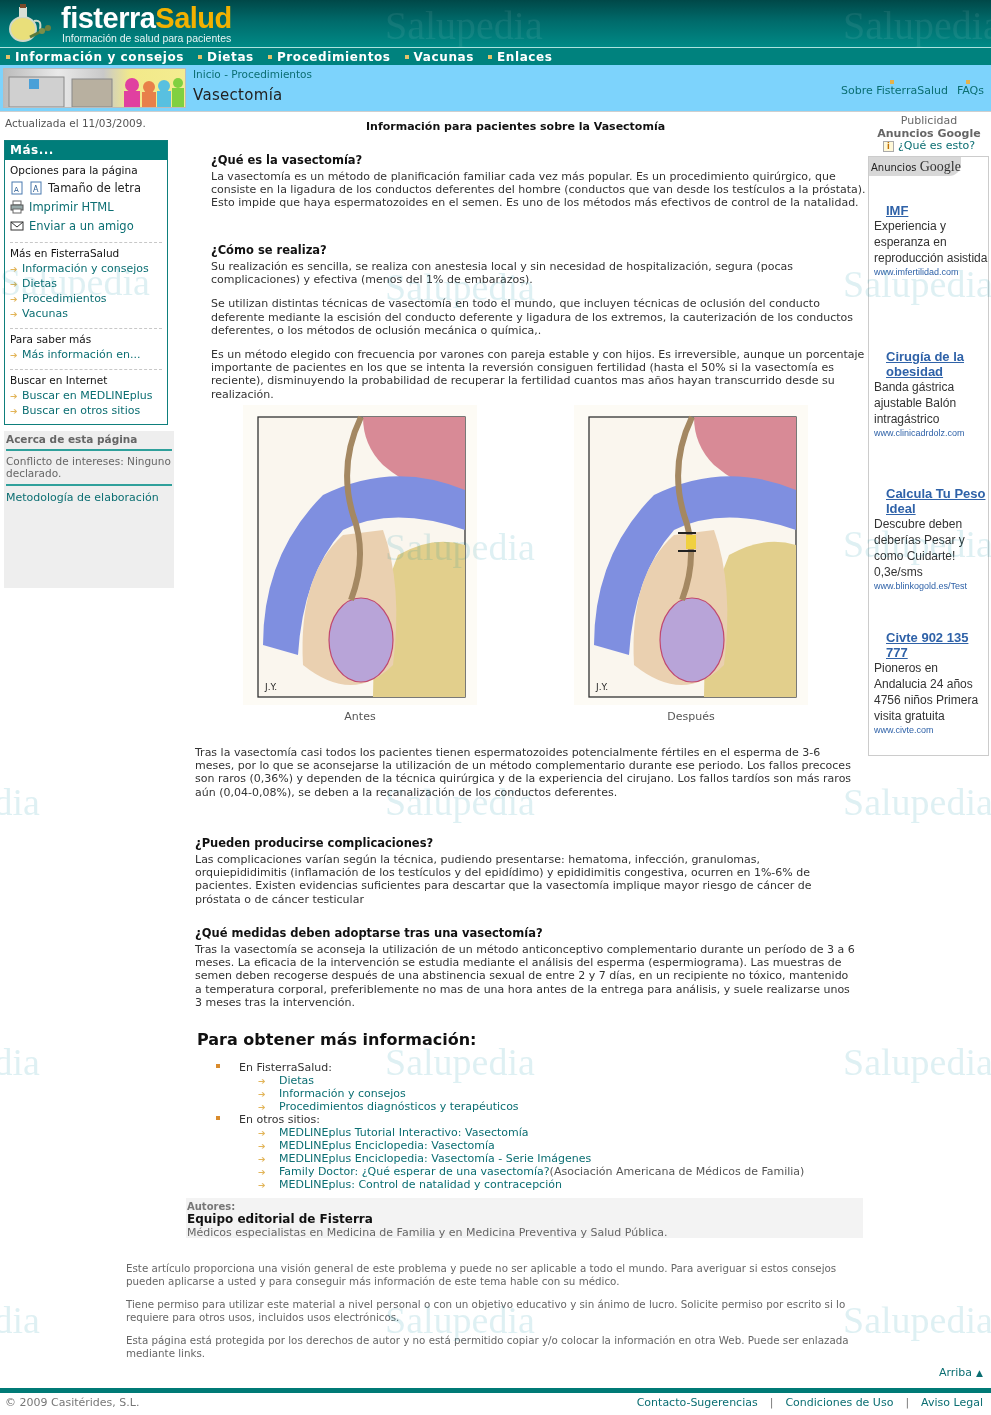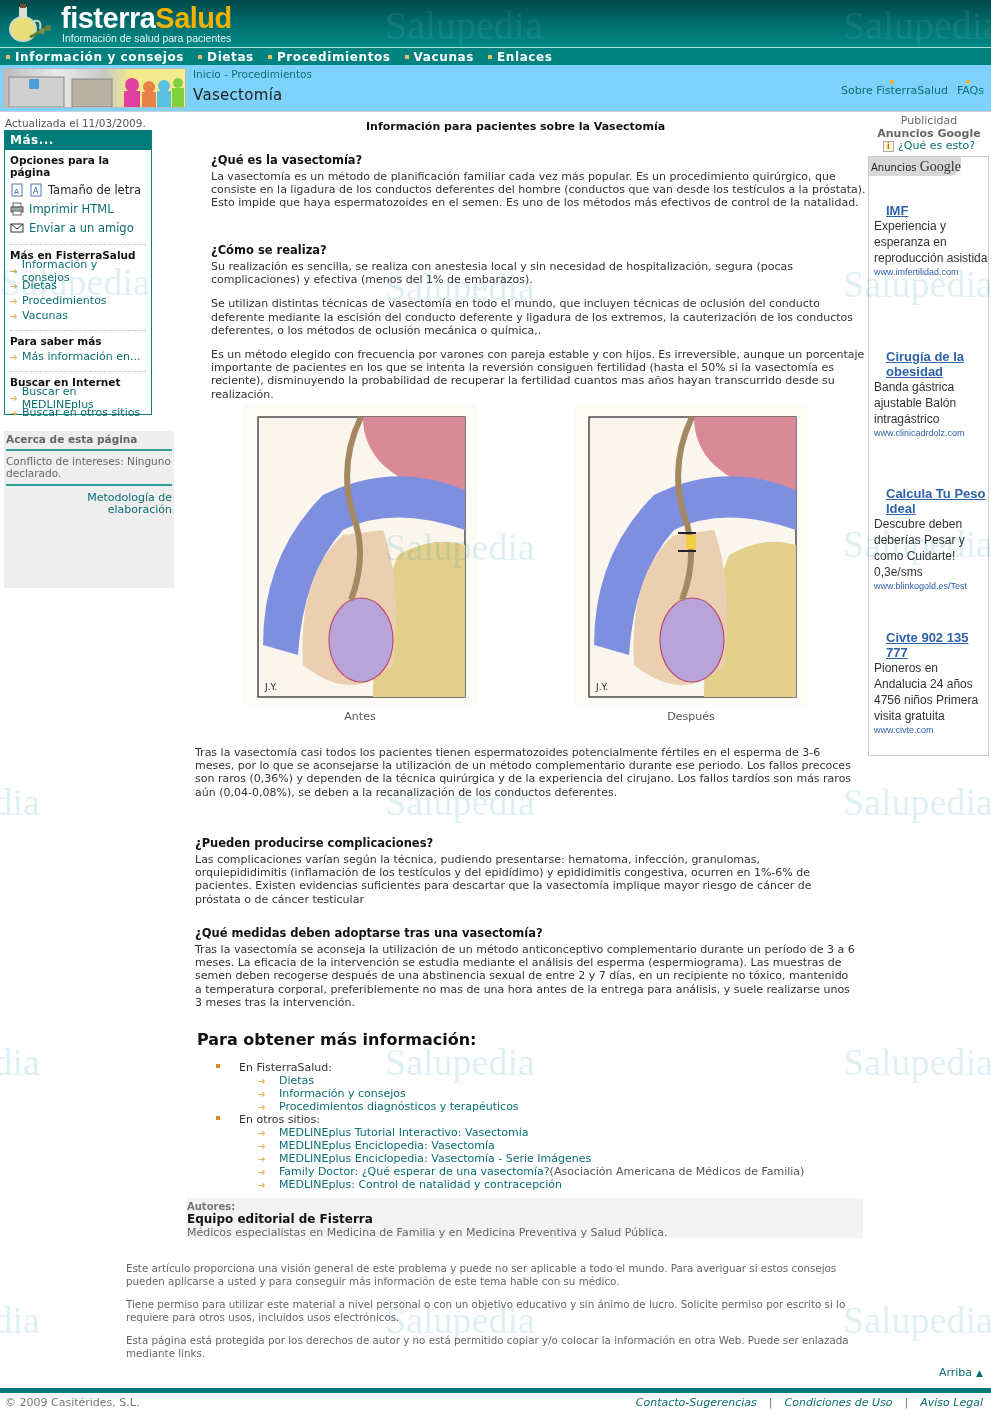--- a/index.html
+++ b/index.html
@@ -54,43 +54,43 @@
   .breadcrumb { position: absolute; left: 193px; top: 3px; font-size: 10.5px; color: #0b6e72; }
   .breadcrumb a { text-decoration: none; }
   .page-title { position: absolute; left: 193px; top: 21px; font-size: 15px; color: #222; letter-spacing: 0.3px; }
   .toplinks { position: absolute; right: 7px; top: 15px; font-size: 11px; display: flex; }
   .toplinks .tl { display: flex; align-items: center; margin-left: 9px; flex-direction: column; }
   .toplinks .bullet { width: 4px; height: 4px; background: #e5b24a; margin-right: 5px; }
 
   
   .updated { position: absolute; left: 5px; top: 117px; font-size: 10.5px; color: #555; }
   .mas-box {
-    position: absolute; left: 4px; top: 130px; width: 148px; height: 285px;
+    position: absolute; left: 4px; top: 140px; width: 164px; height: 285px;
     border: 1px solid #0e7f7c; background: #fff;
   }
   .mas-title {
     background: #007d7a; color: #fff; font-weight: bold; font-size: 12px; height: 19px;
     padding-left: 5px; line-height: 19px; letter-spacing: 0.5px;
   }
   .mas-section { padding: 4px 5px 3px 5px; }
-  .mas-section h4 { font-size: 10.5px; color: #111; font-weight: bold; margin-bottom: 2px; }
+  .mas-section h4 { font-size: 10.5px; color: #111; font-weight: normal; margin-bottom: 2px; }
   .mas-opt { display: flex; align-items: center; font-size: 11.5px; color: #222; height: 19px; }
   .mas-opt a { text-decoration: none; color: #0b6e72; }
   .mas-link { display: flex; align-items: center; font-size: 11px; height: 15px; }
   .mas-link a { text-decoration: none; color: #0b6e72; }
   .arrow { color: #e2b55a; font-size: 9px; margin-right: 4px; width: 8px; }
   .dash { border-top: 1px dashed #c8c8c8; margin: 4px 5px 0 5px; }
   .ico { width: 14px; height: 14px; margin-right: 5px; display: inline-block; }
   .about-box {
     position: absolute; left: 4px; top: 431px; width: 170px; height: 157px;
     background: #eeeeee; padding: 2px 2px 2px 2px; font-size: 10.5px; color: #666; line-height: 12.2px;
   }
   .about-box h4 { font-size: 10.5px; color: #666; font-weight: bold; }
   .about-sep { border-top: 2px solid #2fa09b; margin: 4px 0 4px 0; }
-  .metodo { display: block; text-align: right; font-size: 11px; margin-top: 6px; margin-left: 44px; }
+  .metodo { display: block; text-align: left; font-size: 11px; margin-top: 6px; }
 
   
   .main { position: absolute; left: 195px; top: 117px; width: 660px; }
   .main-title { position: absolute; left: 171px; top: 3px; font-weight: bold; font-size: 11px; color: #111; white-space: nowrap; }
   .sec { position: absolute; left: 16px; width: 660px; }
   .sec h3 { font-size: 11.5px; color: #111; font-weight: bold; margin-bottom: 3px; }
   .sec p { font-size: 11px; line-height: 13.2px; color: #333; margin-bottom: 11px; }
   .figure { position: absolute; top: 405px; }
   .figure .pic { width: 234px; height: 300px; background: #fdfbf5; position: relative; overflow: hidden; }
   .figcap { text-align: center; font-size: 11px; color: #555; margin-top: 5px; }
@@ -107,21 +107,21 @@
   .authors .lbl { color: #777; font-weight: bold; font-size: 10px; }
   .authors .name { color: #111; font-weight: bold; font-size: 12px; }
   .authors .desc { color: #666; }
   .disclaimer { position: absolute; left: 126px; top: 1262px; width: 735px; font-size: 10.3px; color: #666; line-height: 13px; }
   .disclaimer p { margin-bottom: 10px; }
   .arriba { position: absolute; right: 8px; top: 1366px; font-size: 11px; display: flex; align-items: center; }
   .arriba .tri { font-size: 9px; color: #0b6e72; margin-left: 4px; }
   .footer-bar { position: absolute; left: 0; top: 1388px; width: 991px; height: 5px; background: #007a76; }
   .copyright { position: absolute; left: 5px; top: 1396px; font-size: 11px; color: #777; }
   .footer-links { position: absolute; right: 8px; top: 1396px; font-size: 11px; display: flex; }
-  .footer-links a { text-decoration: none; color: #0b6e72; font-style: italic; }
+  .footer-links a { text-decoration: none; color: #0b6e72; }
   .footer-links .sep { color: #777; margin: 0 12px; }
 
   
   .pub { position: absolute; left: 868px; top: 115px; width: 122px; text-align: center; font-size: 11px; color: #666; line-height: 12.5px; }
   .pub .bold { font-weight: bold; }
   .pub .what { display: flex; align-items: center; justify-content: center; }
   .info-i { display: inline-block; width: 11px; height: 11px; border: 1px solid #aaa; background: #fff8d8; color: #c07000; font-size: 8px; line-height: 9px; font-weight: bold; margin-right: 4px; text-align: center; }
   .ads-box { position: absolute; left: 868px; top: 156px; width: 121px; height: 600px; border: 1px solid #ccc; background: #fff; }
   .ads-hdr { position: absolute; left: 0; top: 0; width: 92px; height: 19px; background: #d8d8d8; border-radius: 0 0 12px 0; font-size: 10px; padding-left: 2px; line-height: 19px; color: #222; }
   .ads-hdr .g { font-family: "Liberation Serif", serif; font-size: 14px; color: #333; }

